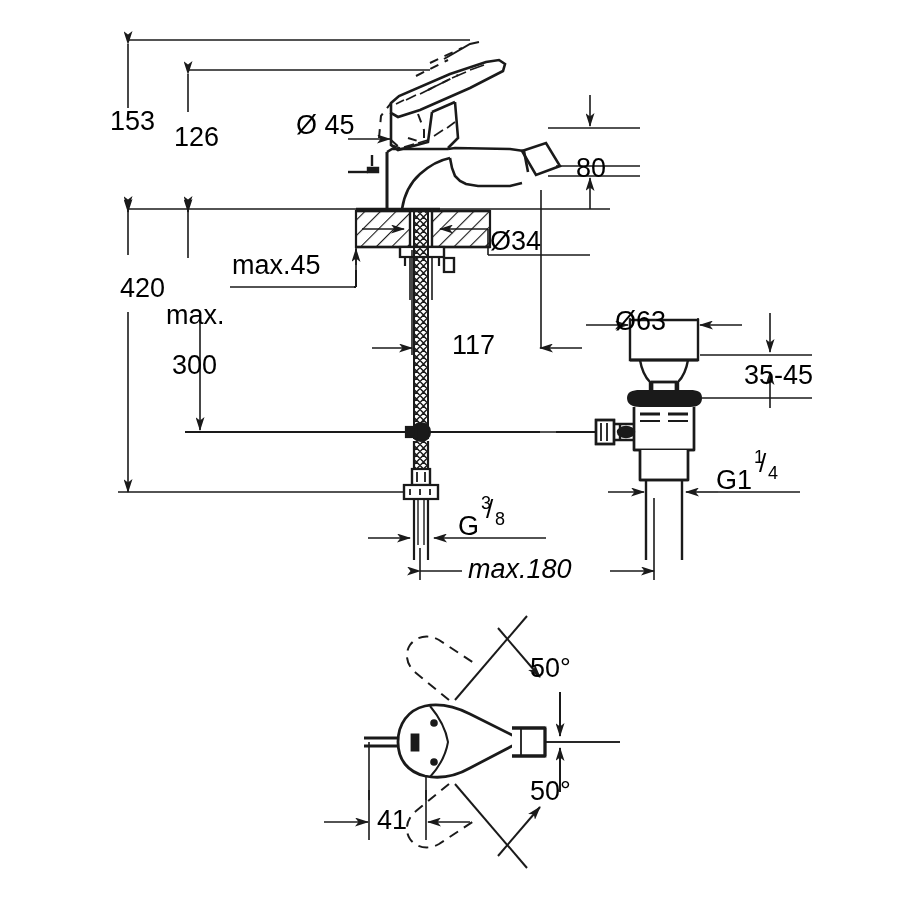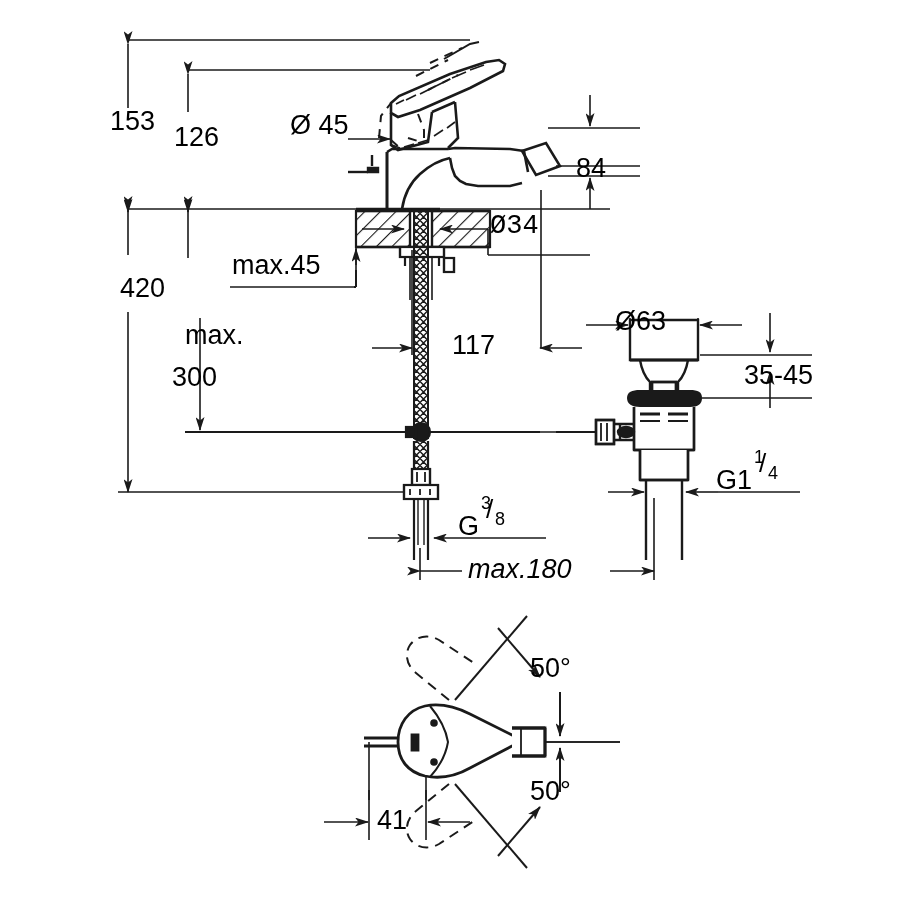--- a/index.html
+++ b/index.html
@@ -321,31 +321,31 @@
 
   </g>
 </svg>
 
 <div class="lbl" style="left:110px;top:108px;">153</div>
 
 <div class="lbl" style="left:174px;top:124px;">126</div>
 
 <div class="lbl" style="left:108px;top:275px;margin-left:12px;">420</div>
 
-<div class="lbl" style="left:166px;top:322px;margin-left:19px;">max.</div>
-
-<div class="lbl" style="left:172px;top:352px;margin-top:12px;">300</div>
-
-<div class="lbl" style="left:290px;top:112px;">Ø 45</div>
+<div class="lbl" style="left:166px;top:302px;">max.</div>
+
+<div class="lbl" style="left:172px;top:352px;">300</div>
+
+<div class="lbl" style="left:296px;top:112px;">Ø 45</div>
 
 <div class="lbl" style="left:232px;top:252px;">max.45</div>
 
-<div class="lbl" style="left:490px;top:213px;font-family:Liberation Mono, monospace;">Ø34</div>
-
-<div class="lbl" style="left:576px;top:155px;">84</div>
+<div class="lbl" style="left:490px;top:228px;">Ø34</div>
+
+<div class="lbl" style="left:576px;top:155px;">80</div>
 
 <div class="lbl" style="left:452px;top:332px;text-align:right;">117</div>
 
 <div class="lbl" style="left:615px;top:308px;">Ø63</div>
 
 <div class="lbl" style="left:716px;top:362px;margin-left:28px;">35-45</div>
 
 <div class="lbl" style="left:716px;top:462px;">
   <span>G1</span><span class="frac"><span class="num">1</span><span class="sl">/</span><span class="den">4</span></span>
 </div>

